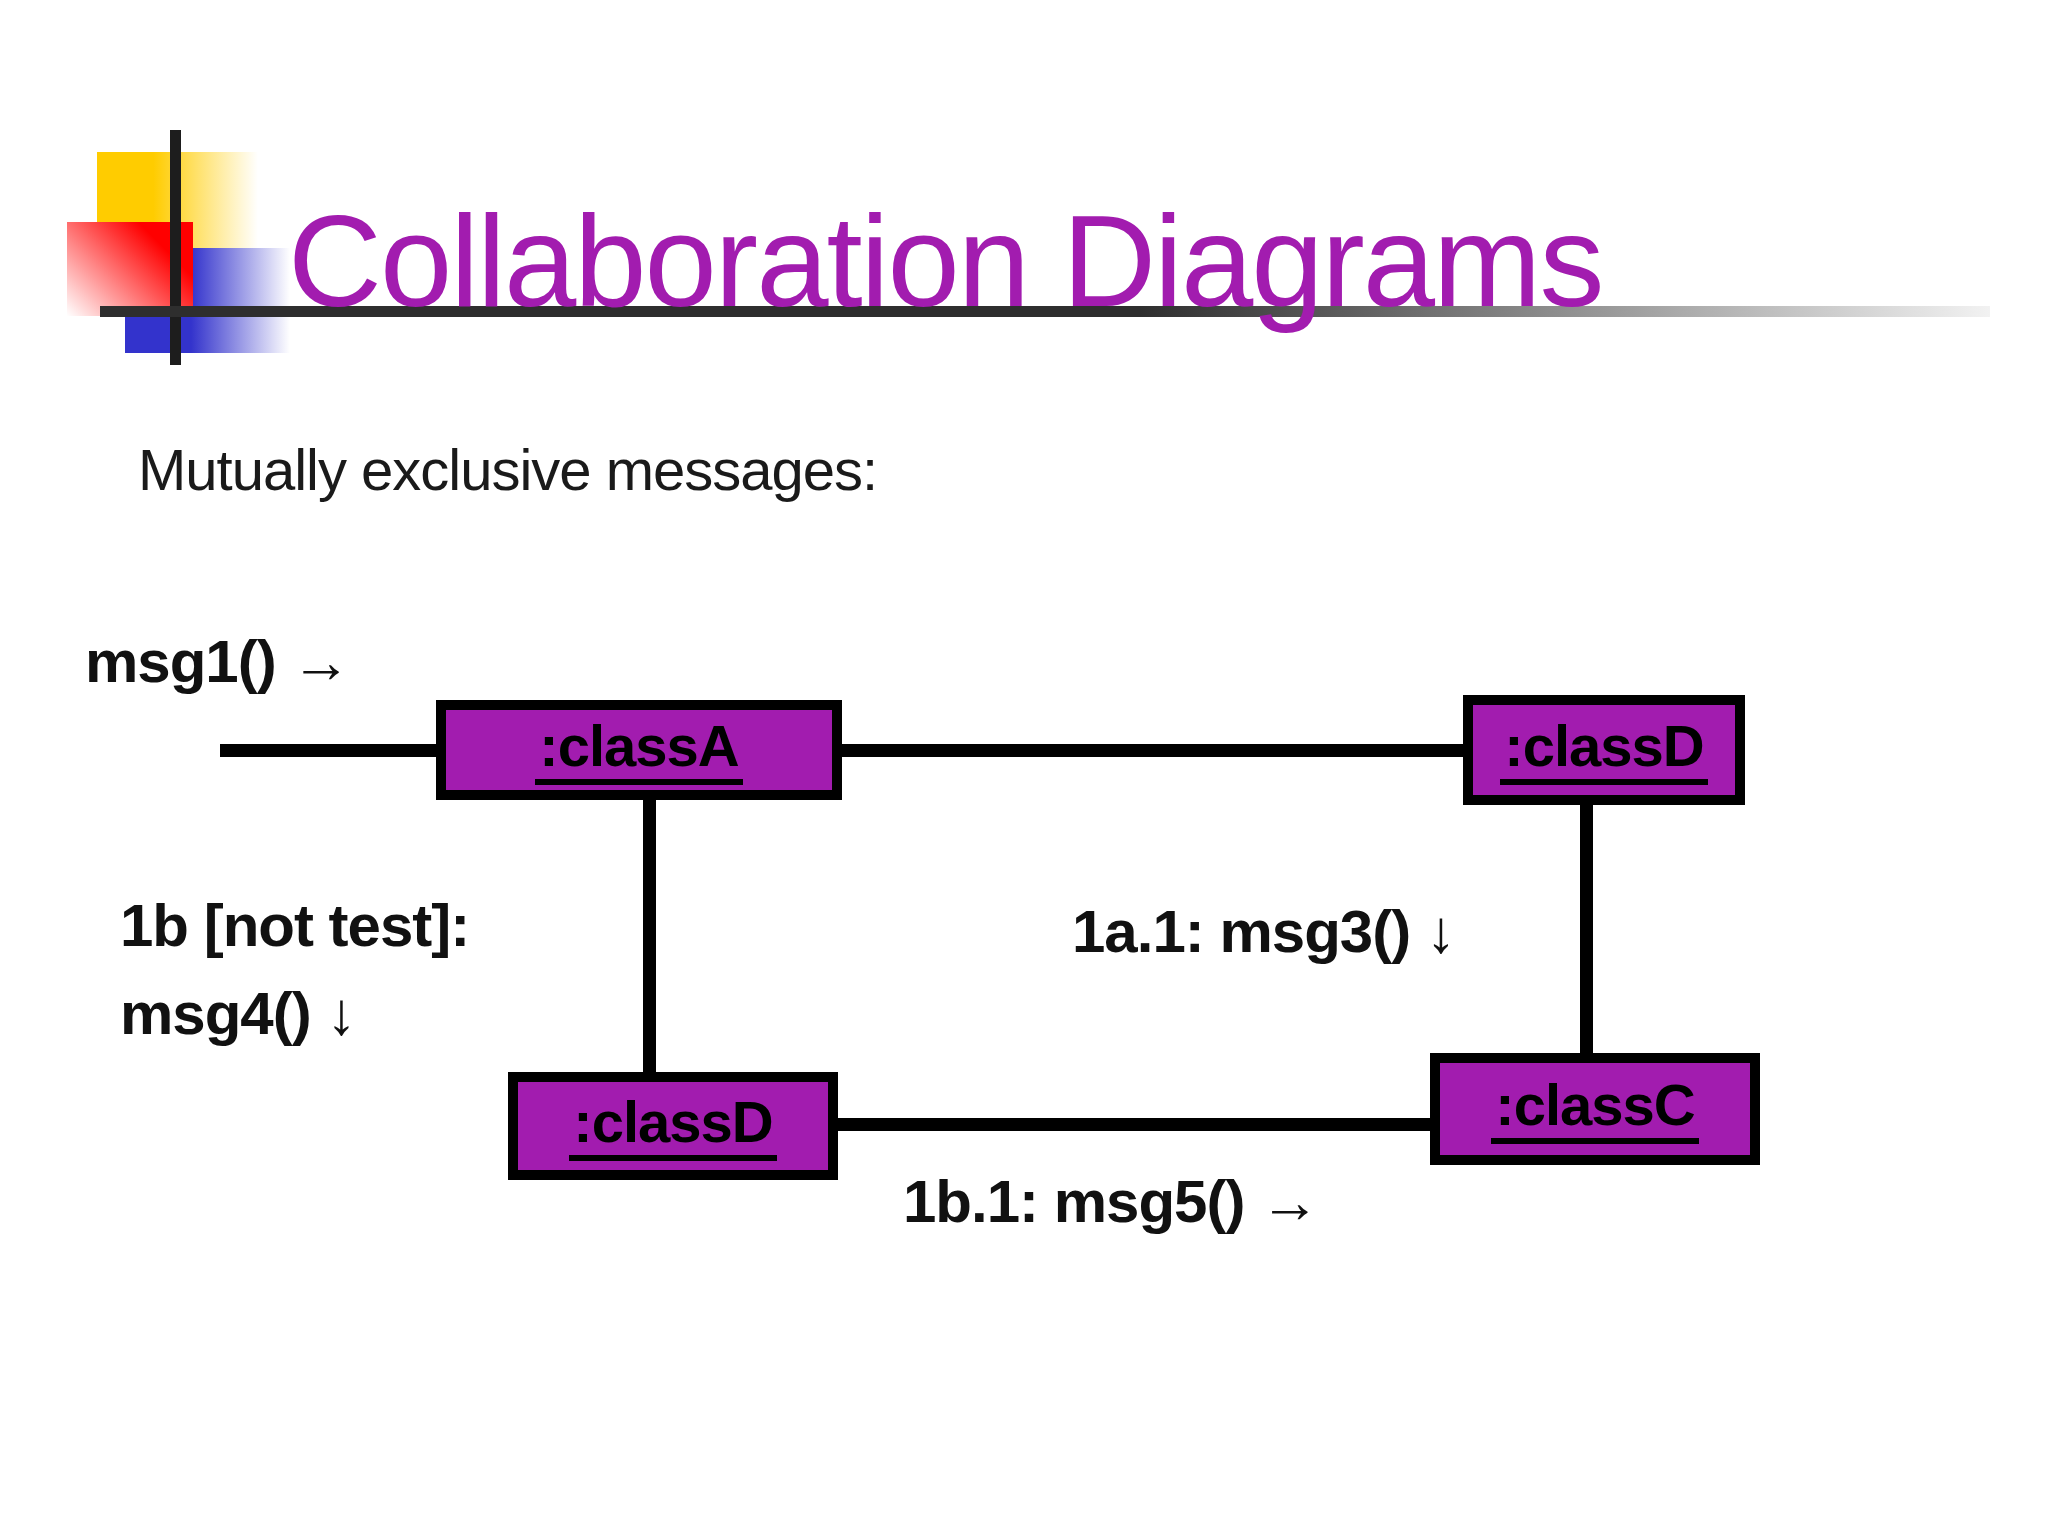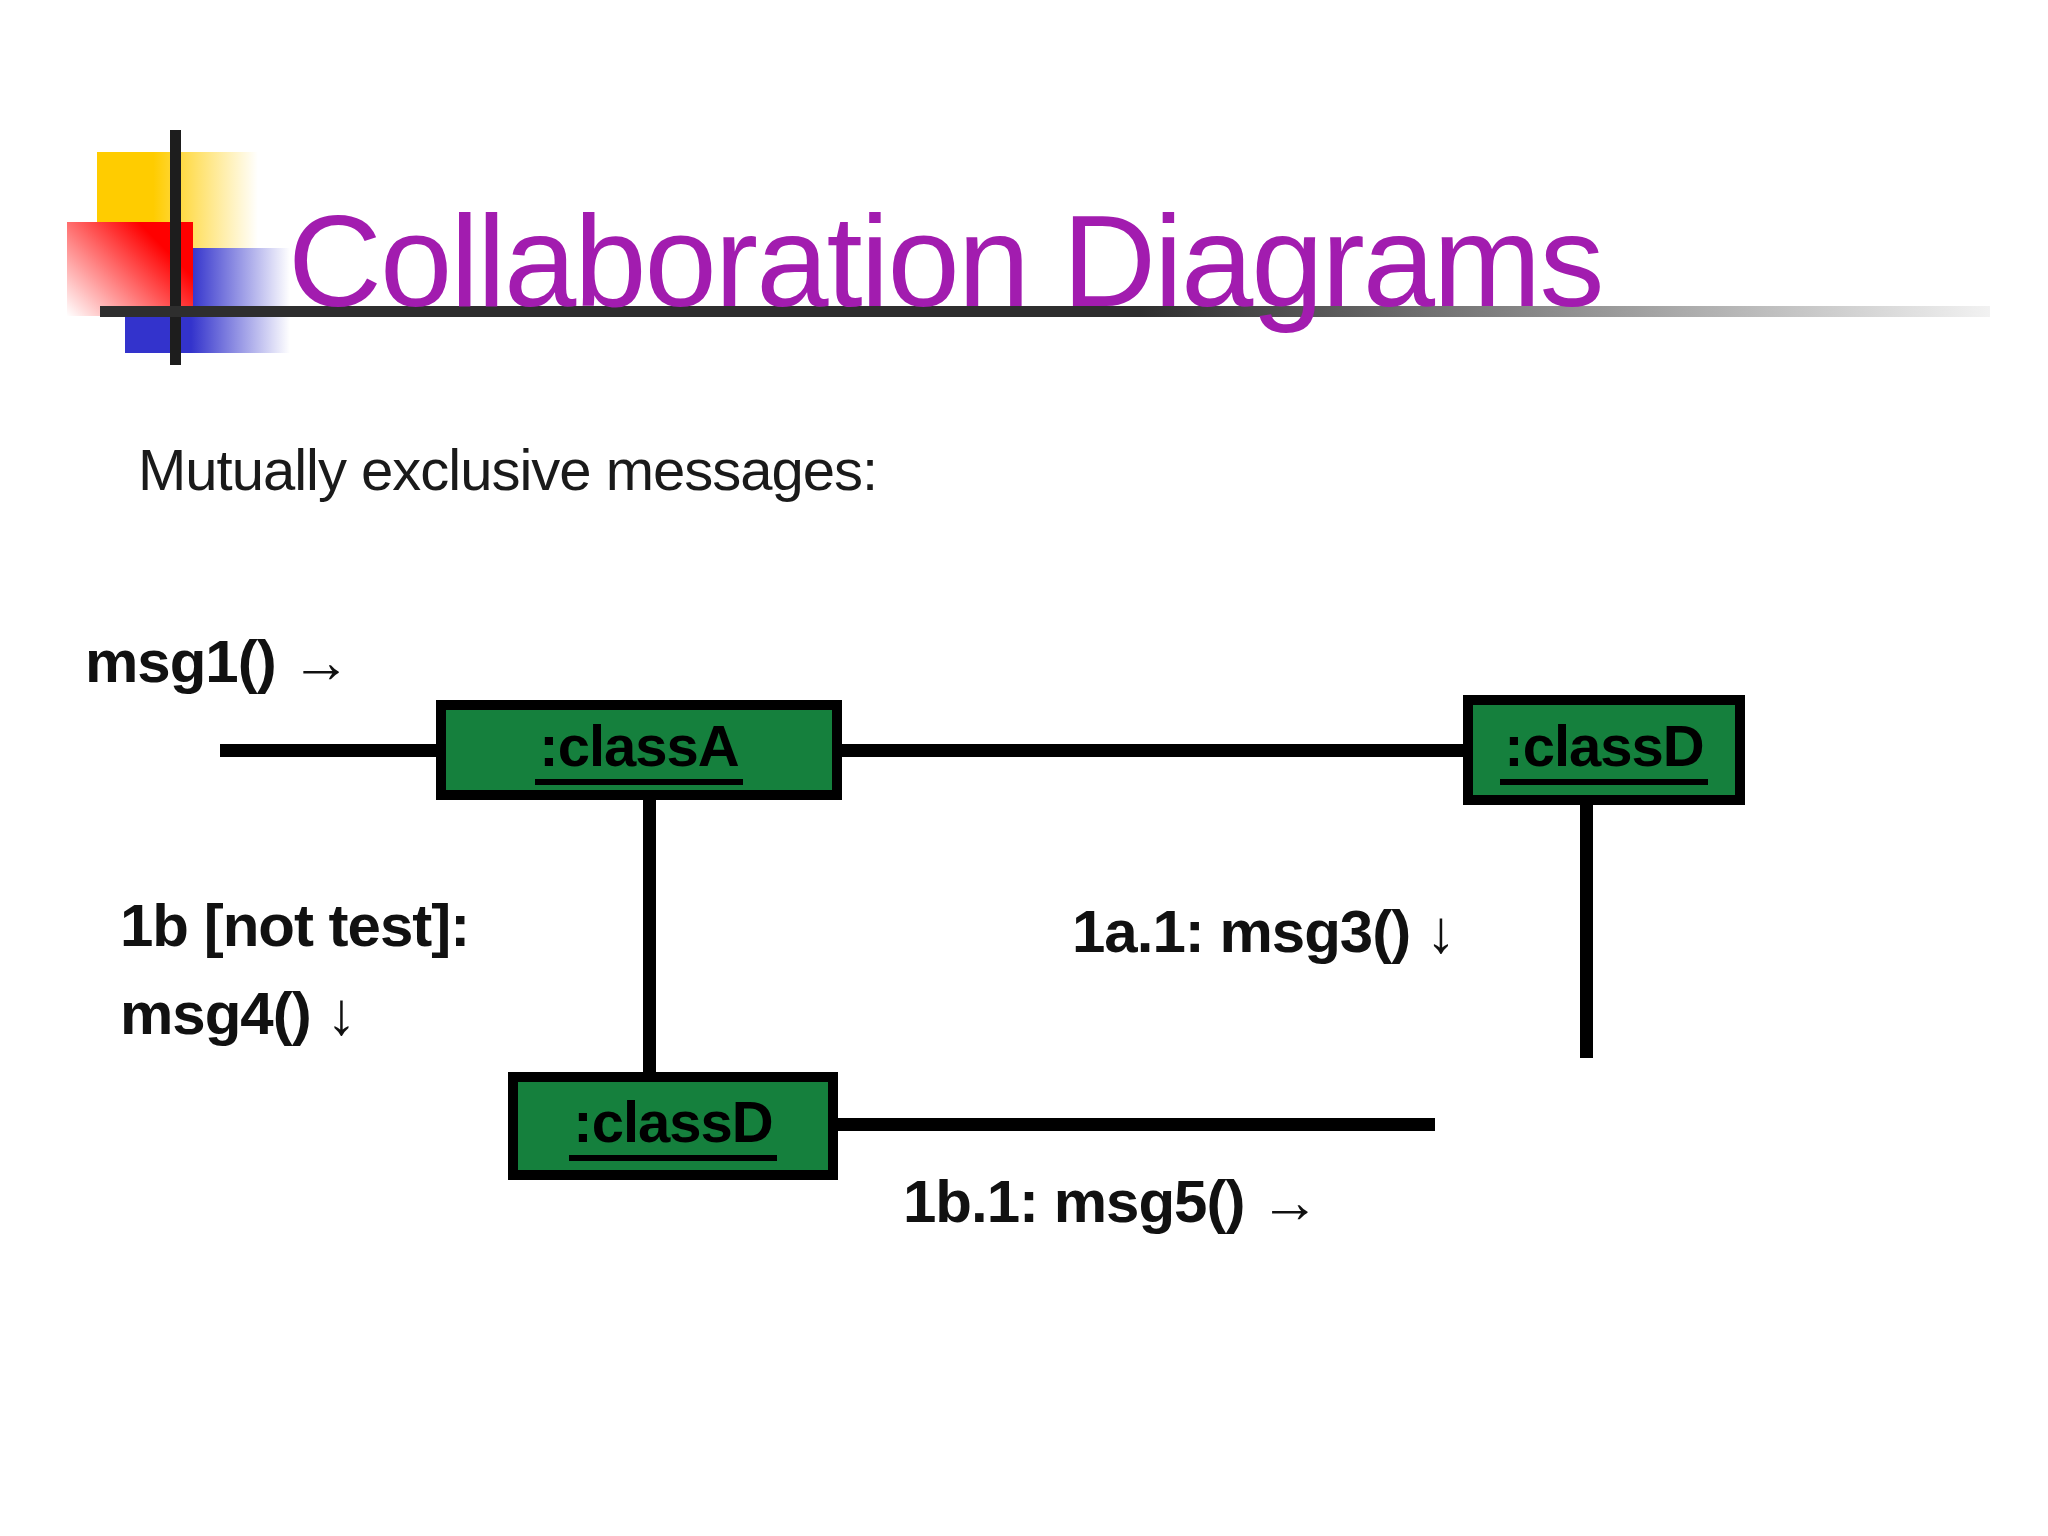--- a/index.html
+++ b/index.html
@@ -39,21 +39,21 @@
   }
   .subtitle{
     position:absolute;left:138px;top:430px;
     font-size:58px;line-height:80px;letter-spacing:-1px;
     color:#1a1a1a;white-space:nowrap;
   }
   
   .link{position:absolute;background:#000000;}
   .obj-box{
     position:absolute;
-    border:10px solid #000000;background:#15803d;
+    border:10px solid #000000;background:#a21caf;
     display:flex;align-items:center;justify-content:center;
     box-sizing:border-box;
   }
   .obj-label{
     font-weight:bold;font-size:58px;line-height:62px;letter-spacing:-1px;
     color:#000000;white-space:nowrap;
     border-bottom:6px solid #000000;padding:0 4px 2px 4px;
   }
   .msg-label{
     position:absolute;
@@ -80,20 +80,23 @@
   <div class="link" style="left:643px;top:795px;width:13px;height:282px;"></div>
   <div class="link" style="left:1580px;top:800px;width:13px;height:258px;"></div>
   <div class="link" style="left:838px;top:1118px;width:597px;height:13px;"></div>
 
   <div class="obj-box" style="left:436px;top:700px;width:406px;height:100px;">
     <span class="obj-label">:classA</span>
   </div>
   <div class="obj-box" style="left:1463px;top:695px;width:282px;height:110px;">
     <span class="obj-label">:classD</span>
   </div>
+  <div class="obj-box" style="left:1430px;top:1053px;width:330px;height:112px;">
+    <span class="obj-label">:classC</span>
+  </div>
   <div class="obj-box" style="left:508px;top:1072px;width:330px;height:108px;text-align:center;">
     <span class="obj-label">:classD</span>
   </div>
 
   <div class="msg-label" style="left:85px;top:618px;">msg1() →</div>
   <div class="msg-label" style="left:1072px;top:888px;">1a.1: msg3() ↓</div>
   <div class="msg-label" style="left:120px;top:882px;">1b [not test]:
 msg4() ↓</div>
   <div class="msg-label" style="left:903px;top:1158px;">1b.1: msg5() →</div>
 

